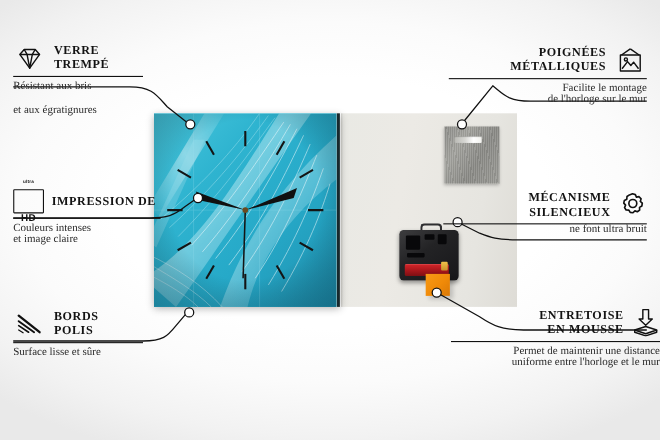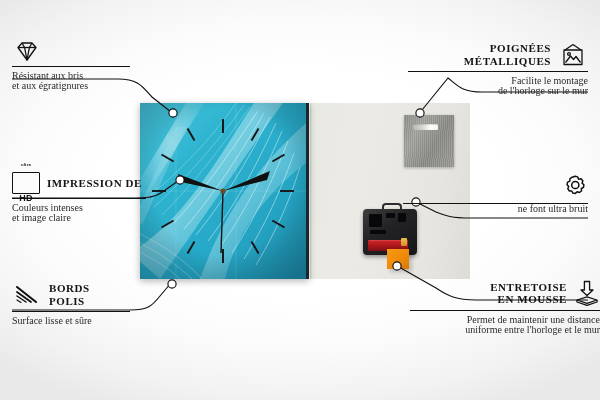--- a/index.html
+++ b/index.html
@@ -13,21 +13,21 @@
     background:
       radial-gradient(ellipse 72% 62% at 50% 46%, #ffffff 0%, #ffffff 46%, #fbfbfb 66%, #f2f2f2 86%, #e9e9e9 100%);
   }
 
   
   #lines{position:absolute;inset:0;width:600px;height:400px;pointer-events:none;}
 
   
   .feat{position:absolute;}
   .feat .head{display:flex;align-items:center;gap:7px;}
-  .feat.right .head{justify-content:flex-end;}
+  .feat.right .head{justify-content:flex-end;align-items:flex-end;}
   .title{
     font-family:"Liberation Serif", serif;
     font-weight:700;font-size:11px;line-height:12.5px;
     letter-spacing:.55px;color:#131313;text-transform:uppercase;
     white-space:nowrap;
   }
   .feat.left .title{text-align:left;}
   .feat.right .title{text-align:right;}
   .rule{height:0;border-top:1.1px solid #111;margin-top:4px;}
   .sub{
@@ -257,24 +257,28 @@
 
   <div class="feat left" style="left:12px;top:40px;width:160px;">
     <div class="head">
       <svg class="ico" width="30" height="22" viewBox="0 0 30 22">
         <g fill="none" stroke="#111" stroke-width="1.3" stroke-linejoin="round">
           <path d="M6,7.5 L15,20 L24,7.5 L20,3 L10,3 Z"></path>
           <path d="M6,7.5 L24,7.5"></path>
           <path d="M10,3 L12.6,7.5 L15,20 L17.4,7.5 L20,3"></path>
         </g>
       </svg>
+      <div>
+        <div class="title">VERRE</div>
+        <div class="title">TREMPÉ</div>
+      </div>
     </div>
     <div class="rule" style="width:118px;"></div>
     <div class="sub">Résistant aux bris</div>
-    <div class="sub" style="margin-top:0">et aux égratignures</div>
+    <div class="sub" style="margin-top:12px">et aux égratignures</div>
   </div>
 
   <div class="feat left" style="left:12px;top:172px;width:170px;">
     <div class="head">
       <div class="hdbox">
         <span class="u">ultra</span>
         <span class="h">HD</span>
       </div>
       <div>
         <div class="title">IMPRESSION DE</div>
@@ -320,20 +324,24 @@
         </g>
       </svg>
     </div>
     <div class="rule" style="width:180px;margin-left:auto;"></div>
     <div class="sub">Facilite le montage</div>
     <div class="sub" style="margin-top:0">de l'horloge sur le mur</div>
   </div>
 
   <div class="feat right" style="right:12px;top:174px;width:185px;">
     <div class="head">
+      <div>
+        <div class="title">MÉCANISME</div>
+        <div class="title">SILENCIEUX</div>
+      </div>
       <svg class="ico" width="26" height="25" viewBox="0 0 26 25">
         <g fill="none" stroke="#111" stroke-width="1.5" stroke-linejoin="round">
           <path d="M13,2.2 L15.6,2.9 L16.6,5.2 L19,4.8 L20.8,6.8 L20.1,9.1 L21.9,10.7
                    L21.5,13.3 L19.4,14.5 L19.5,17 L17.4,18.5 L15.2,17.7 L13.4,19.4
                    L10.9,19.1 L9.7,17 L7.2,16.9 L5.8,14.7 L6.7,12.5 L5.1,10.7
                    L5.6,8.2 L7.8,7.1 L8,4.6 L10.2,3.2 Z"></path>
           <circle cx="13.3" cy="11" r="3.6"></circle>
         </g>
       </svg>
     </div>

